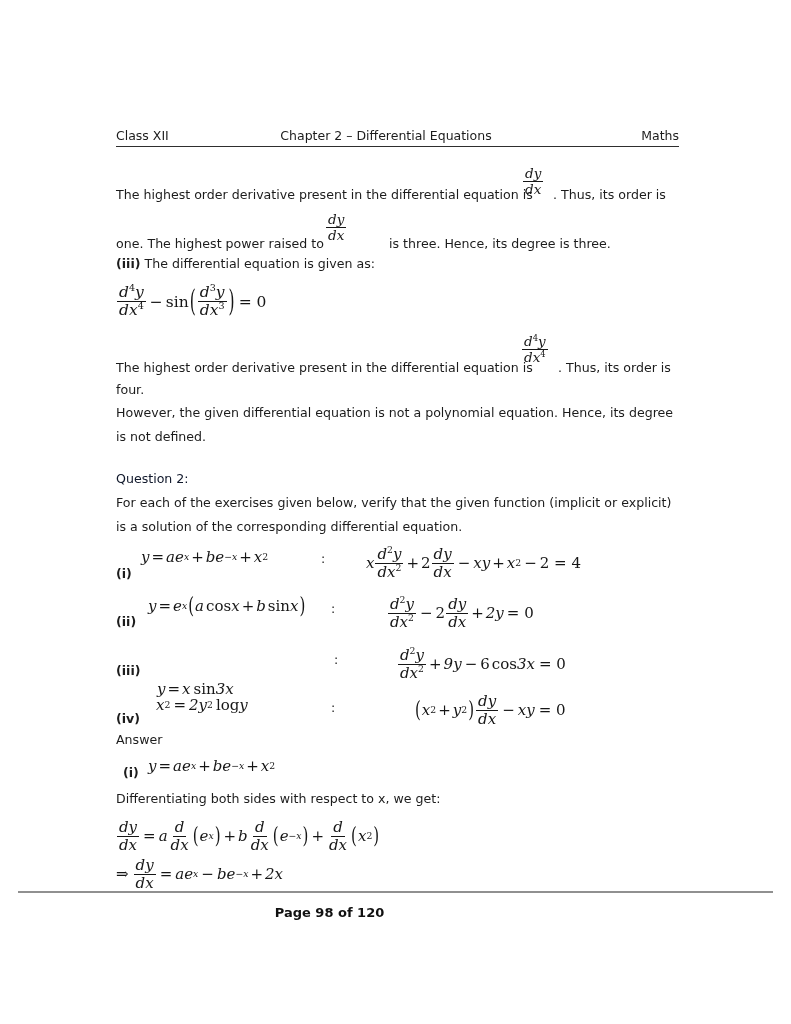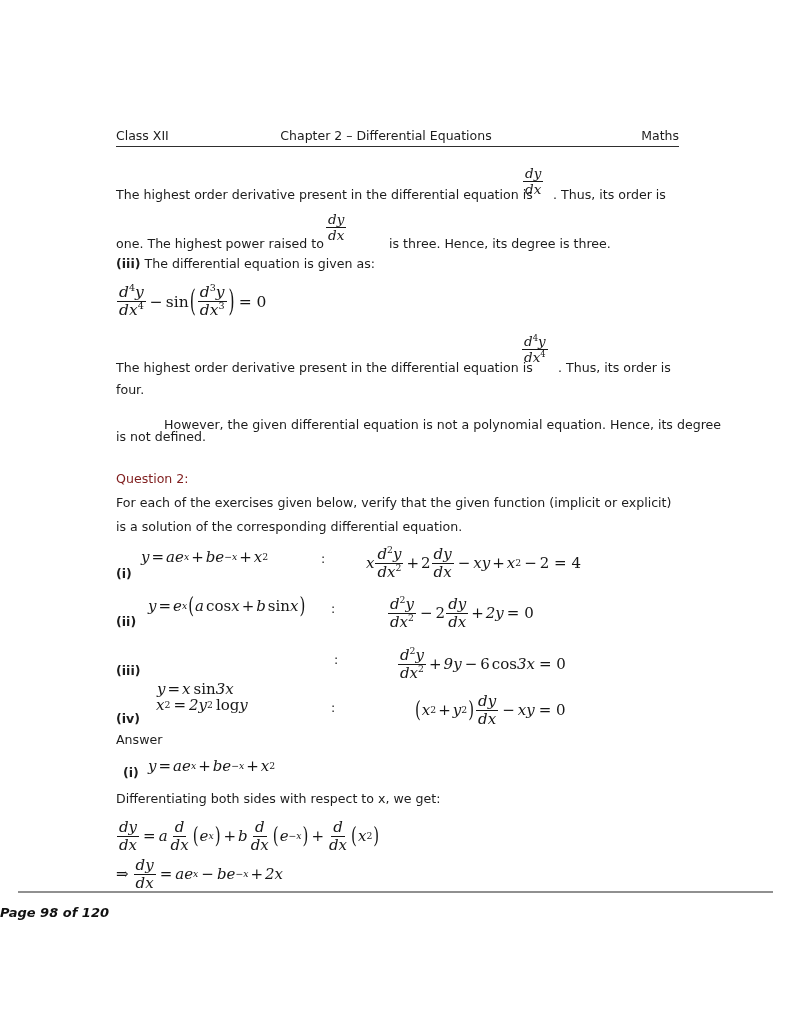--- a/index.html
+++ b/index.html
@@ -51,21 +51,21 @@
     position: absolute;
     font-size: 12.6px;
     line-height: 17px;
     color: #1c1c1c;
     white-space: nowrap;
   }
   .b { font-weight: bold; }
   .qhead {
     position: absolute;
     font-size: 12.6px;
-    color: #7f1d1d;
+    color: #0f172a;
     font-weight: normal;
   }
 
   
   .math {
     font-family: "DejaVu Serif", "Liberation Serif", serif;
     font-style: italic;
     color: #161616;
     display: inline-flex;
     align-items: center;
@@ -123,24 +123,24 @@
     top: 891px;
     width: 755px;
     height: 0;
     border-top: 2.2px solid #909090;
   }
   .footer-text {
     position: absolute;
     top: 905px;
     left: 0;
     width: 659px;
+    text-align: center;
     font-size: 13px;
     font-weight: bold;
     color: #111111;
-    font-style: italic;
   }
 </style>
 </head>
 <body>
 
 <div class="page">
 
   <div class="header">
     <span class="h-left">Class XII</span>
     <span class="h-center">Chapter 2 – Differential Equations</span>
@@ -213,21 +213,21 @@
         <span class="num"><span>d</span><sup class="n">4</sup><span>y</span></span>
         <span class="den"><span>dx</span><sup class="n">4</sup></span>
       </span>
     </span>
   </div>
 
   <div class="ptext" style="left:558px; top:359px;">. Thus, its order is</div>
 
   <div class="ptext" style="left:116px; top:381px;">four.</div>
 
-  <div class="ptext" style="left:116px; top:416px;margin-left:48px;">However, the given differential equation is not a polynomial equation. Hence, its degree</div>
+  <div class="ptext" style="left:116px; top:404px;">However, the given differential equation is not a polynomial equation. Hence, its degree</div>
   <div class="ptext" style="left:116px; top:428px;text-align:right;">is not defined.</div>
 
   <div class="qhead" style="left:116px; top:471px;">Question 2:</div>
 
   <div class="ptext" style="left:116px; top:518px;">is a solution of the corresponding differential equation.</div>
   <div class="ptext" style="left:116px; top:494px;">For each of the exercises given below, verify that the given function (implicit or explicit)</div>
 
   <div class="marker" style="left:116px; top:566px;">(i)</div>
   <div class="eq-list" style="left:141px; top:548px;">
     <span class="math">y<span class="up" style="margin:0 2px;">=</span>ae<sup class="e">x</sup><span class="up" style="margin:0 2px;">+</span>be<sup class="e">−x</sup><span class="up" style="margin:0 2px;">+</span>x<sup class="n">2</sup></span>

